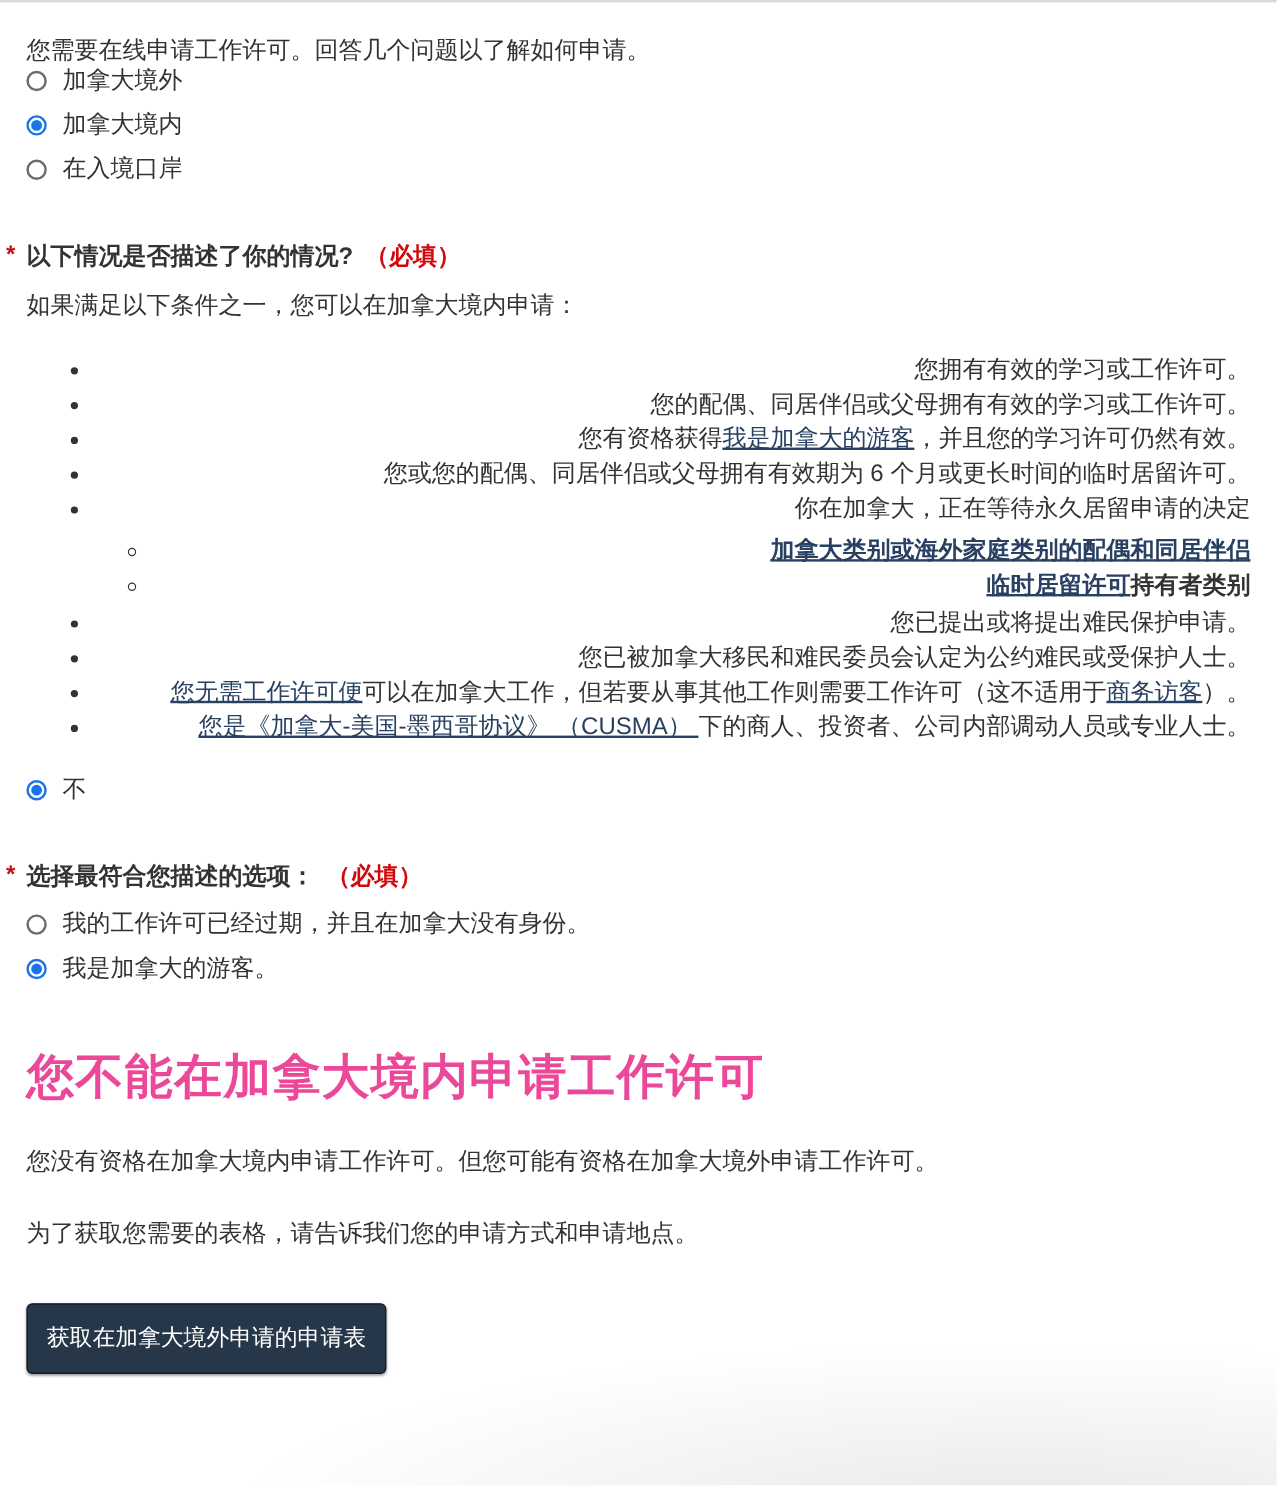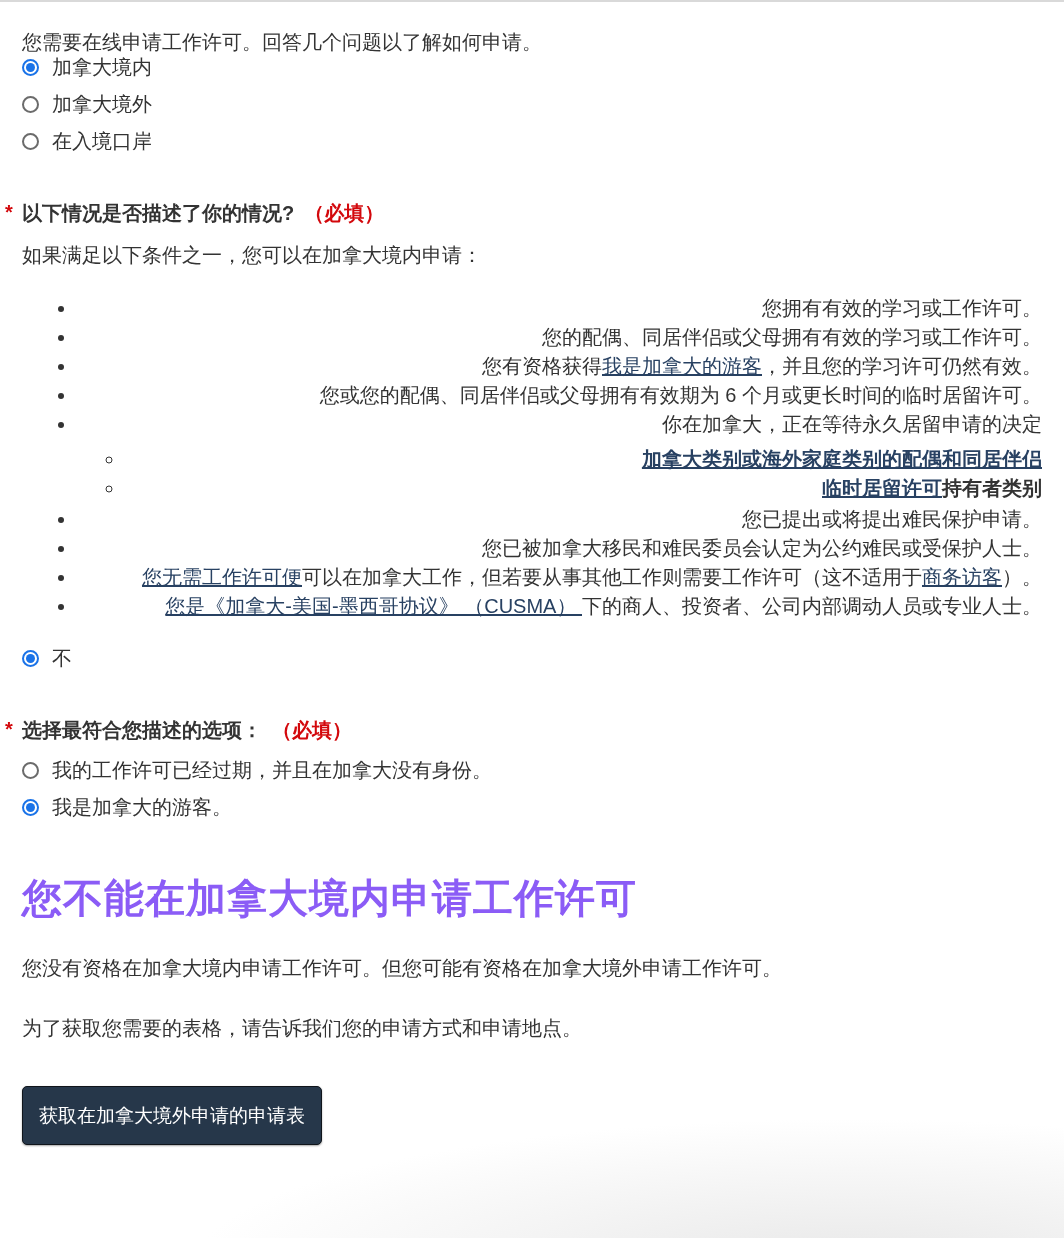--- a/index.html
+++ b/index.html
@@ -30,21 +30,21 @@
   .radio-row{display:flex;align-items:center;gap:13px;margin:0 0 15px;font-size:20px;cursor:pointer;line-height:22px;}
   .radio{width:17px;height:17px;border-radius:50%;border:2px solid #6b6b6b;background:#fff;box-sizing:border-box;flex:none;position:relative;}
   .radio.checked{border-color:var(--accent);}
   .radio.checked::after{content:"";position:absolute;inset:2px;border-radius:50%;background:var(--accent);}
   .bullet-list{margin:26px 0 0;padding-left:55px;font-size:20px;list-style:disc;text-align:right;}
   .bullet-list li{line-height:29px;}
   .sub-list{list-style:circle;margin:6px 0 2px;padding-left:48px;font-weight:bold;}
   a.link{color:var(--link);text-decoration:underline;cursor:pointer;}
   .yn{margin-top:26px;}
   .yn .radio-row{margin-bottom:16px;}
-  .result-heading{font-size:40px;line-height:48px;font-weight:700;color:#8b5cf6;margin:56px 0 0;letter-spacing:1px;}
+  .result-heading{font-size:40px;line-height:48px;font-weight:700;color:#ec4899;margin:56px 0 0;letter-spacing:1px;}
   .result-p{font-size:20px;line-height:27px;margin:33px 0 0;}
   .primary-btn{
     display:inline-block;margin-top:26px;
     background:var(--btn-bg);color:#ffffff;
     font-family:inherit;font-size:19px;line-height:21px;
     padding:18px 16px;border:1px solid #10151b;border-radius:5px;
     box-shadow:0 1px 2px rgba(0,0,0,0.35);cursor:pointer;
   }
   .bottom-shade{
     position:absolute;left:0;right:0;bottom:0;height:150px;
@@ -58,26 +58,26 @@
 <div class="page">
   <div class="top-divider"></div>
 
   <main class="content">
 
     <p class="intro">您需要在线申请工作许可。回答几个问题以了解如何申请。</p>
 
     <section>
       <div class="radio-group">
           <label class="radio-row">
+            <span class="radio"></span>
+            <span class="radio-label">加拿大境外</span>
+          </label>
+          <label class="radio-row">
             <span class="radio checked"></span>
             <span class="radio-label">加拿大境内</span>
-          </label>
-          <label class="radio-row">
-            <span class="radio"></span>
-            <span class="radio-label">加拿大境外</span>
           </label>
           <label class="radio-row">
             <span class="radio"></span>
             <span class="radio-label">在入境口岸</span>
           </label>
         </div>
     </section>
 
     <section>
       <h3 class="q-label gap-lg">

